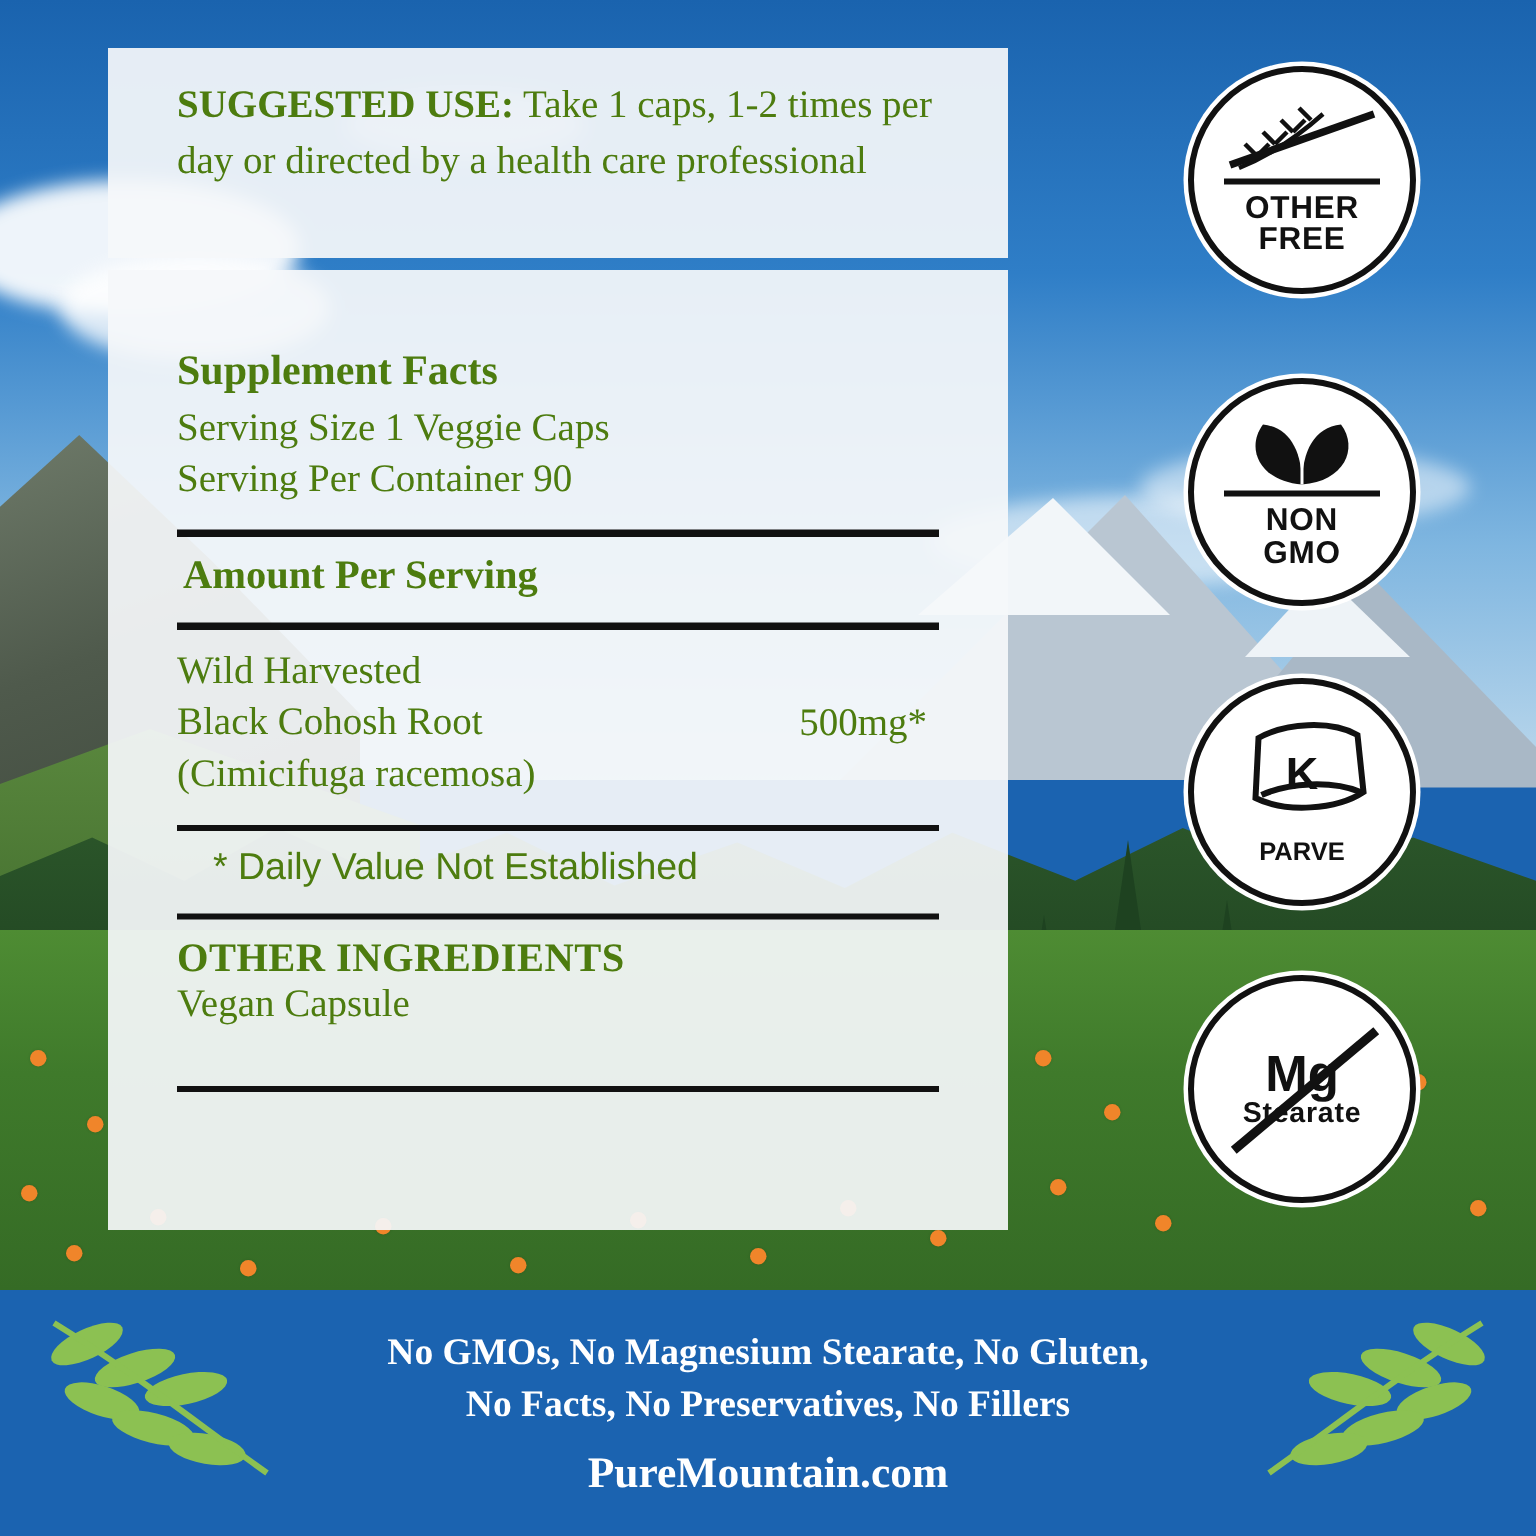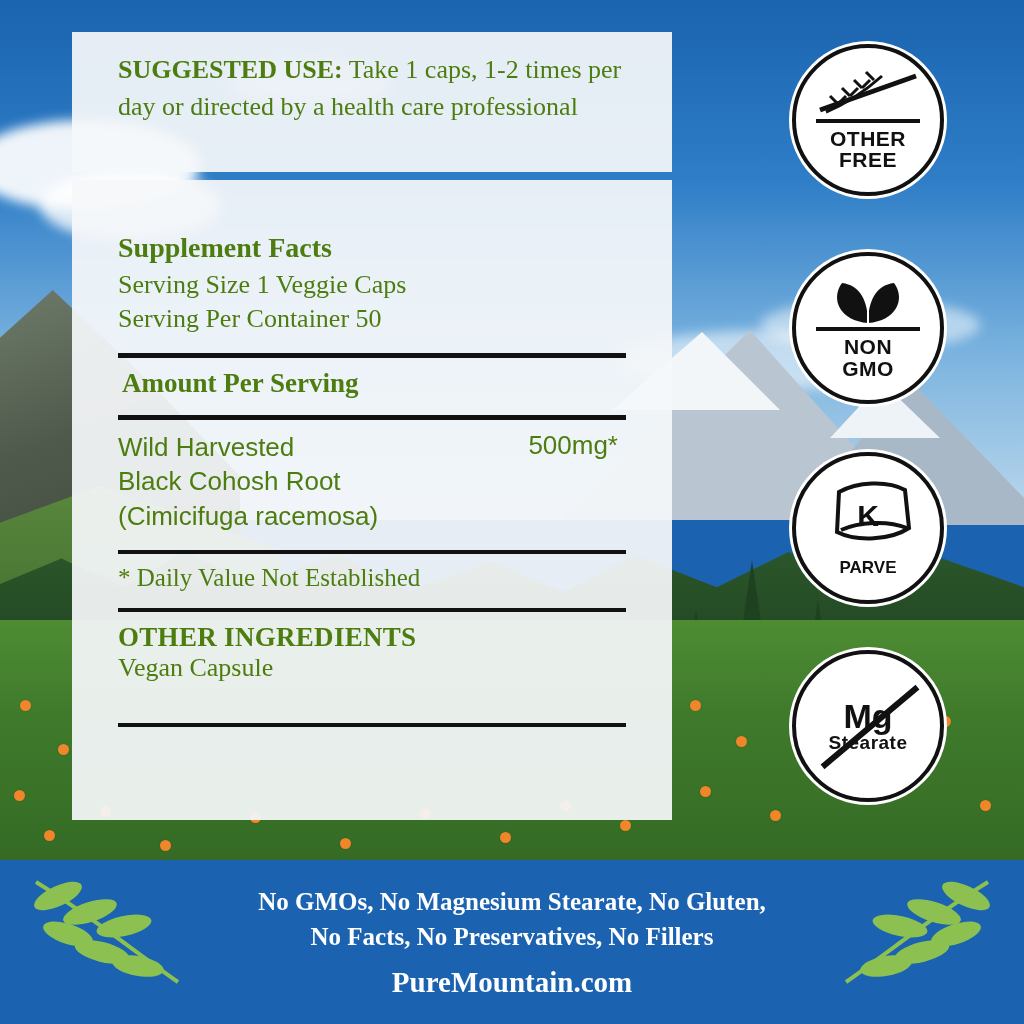--- a/index.html
+++ b/index.html
@@ -133,26 +133,26 @@
   .rule {
     height: 5px; background: #111; margin: 16px 0 10px 0;
   }
   .rule.thin { height: 4px; }
   .amount-head {
     font-family: "Liberation Serif", serif;
     font-weight: bold; font-size: 27px; padding-left: 4px;
   }
   .ing-row {
     display: flex; justify-content: space-between;
-    font-family: Liberation Sans, sans-serif; font-size: 26px;
+    font-family: Liberation Serif, serif; font-size: 26px; align-items: center;
   }
   .ing-name { line-height: 1.34; }
   .ing-amt { font-size: 26px; padding-right: 8px; }
   .dv-note {
-    font-family: Liberation Serif, serif; font-size: 25px;
+    font-family: Liberation Sans, sans-serif; font-size: 25px; margin-left: 24px;
   }
   .other-head {
     font-family: "Liberation Serif", serif;
     font-weight: bold; font-size: 27px; letter-spacing: .3px;
   }
   .other-body {
     font-family: "Liberation Serif", serif; font-size: 26px;
   }
 
   
@@ -256,21 +256,21 @@
 
   <div class="panel" id="suggested-panel">
     <div id="suggested-text">
       <b>SUGGESTED USE:</b><span> Take 1 caps, 1-2 times per day or directed by a health care professional</span>
     </div>
   </div>
 
   <div class="panel" id="facts-panel">
     <div class="facts-title">Supplement Facts</div>
     <div class="facts-line">Serving Size 1 Veggie Caps</div>
-    <div class="facts-line">Serving Per Container 50</div>
+    <div class="facts-line">Serving Per Container 90</div>
 
     <div class="rule"></div>
     <div class="amount-head">Amount Per Serving</div>
     <div class="rule"></div>
 
     <div class="ing-row">
       <div class="ing-name">
         <div>Wild Harvested</div>
         <div>Black Cohosh Root</div>
         <div>(Cimicifuga racemosa)</div>

